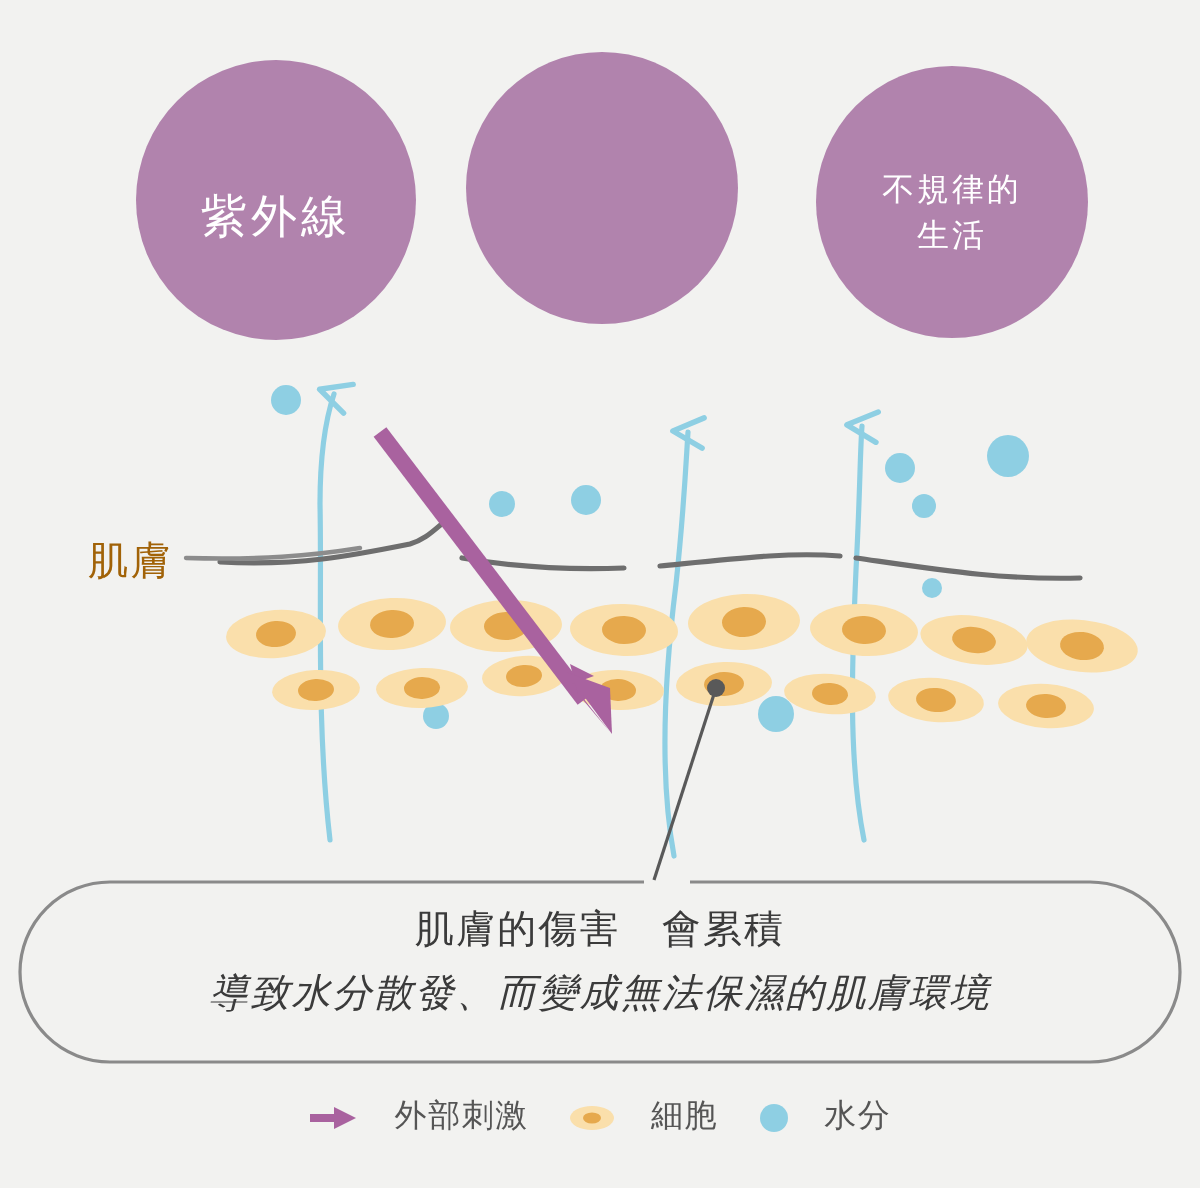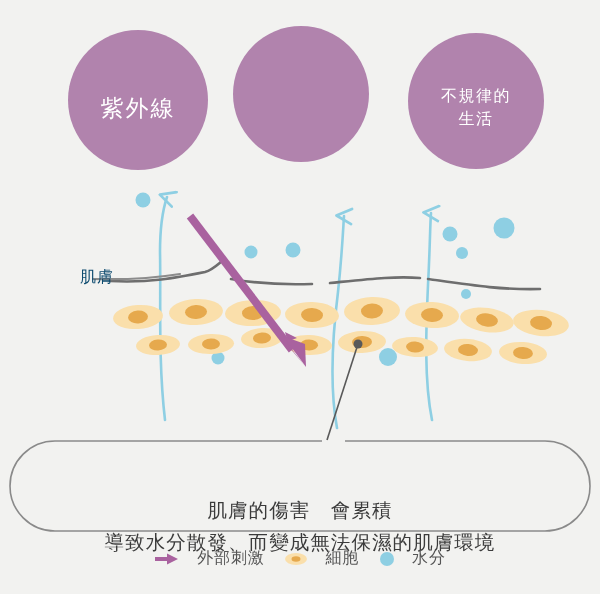--- a/index.html
+++ b/index.html
@@ -37,38 +37,37 @@
     white-space: pre-line;
   }
   #lbl-uv   { left: 68px;  top: 92px;  width: 140px; font-size: 23px; }
   #lbl-dry  { left: 236px; top: 77px;  width: 130px; font-size: 23px; }
   #lbl-life { left: 408px; top: 84px;  width: 136px; font-size: 16px; }
 
   #skin-label {
     position: absolute;
     left: 44px;
     top: 267px;
-    font-size: 16px;
-    color: #0c4a6e;
+    font-size: 20px;
+    color: #a16207;
     letter-spacing: 0.06em;
-    margin-left: 36px;
   }
   #callout-text {
     position: absolute;
     left: 14px;
     top: 450px;
     width: 572px;
     text-align: center;
     color: #3b3b3b;
     font-size: 19.5px;
     line-height: 1.62;
     letter-spacing: 0.055em;
   }
-  #callout-text .line1 { display: block; margin-top: 45px; }
-  #callout-text .line2 { display: block; }
+  #callout-text .line1 { display: block; }
+  #callout-text .line2 { display: block; font-style: italic; }
 
   #legend {
     position: absolute;
     left: 0;
     top: 548px;
     width: 600px;
     display: flex;
     justify-content: center;
     align-items: center;
     gap: 20px;

